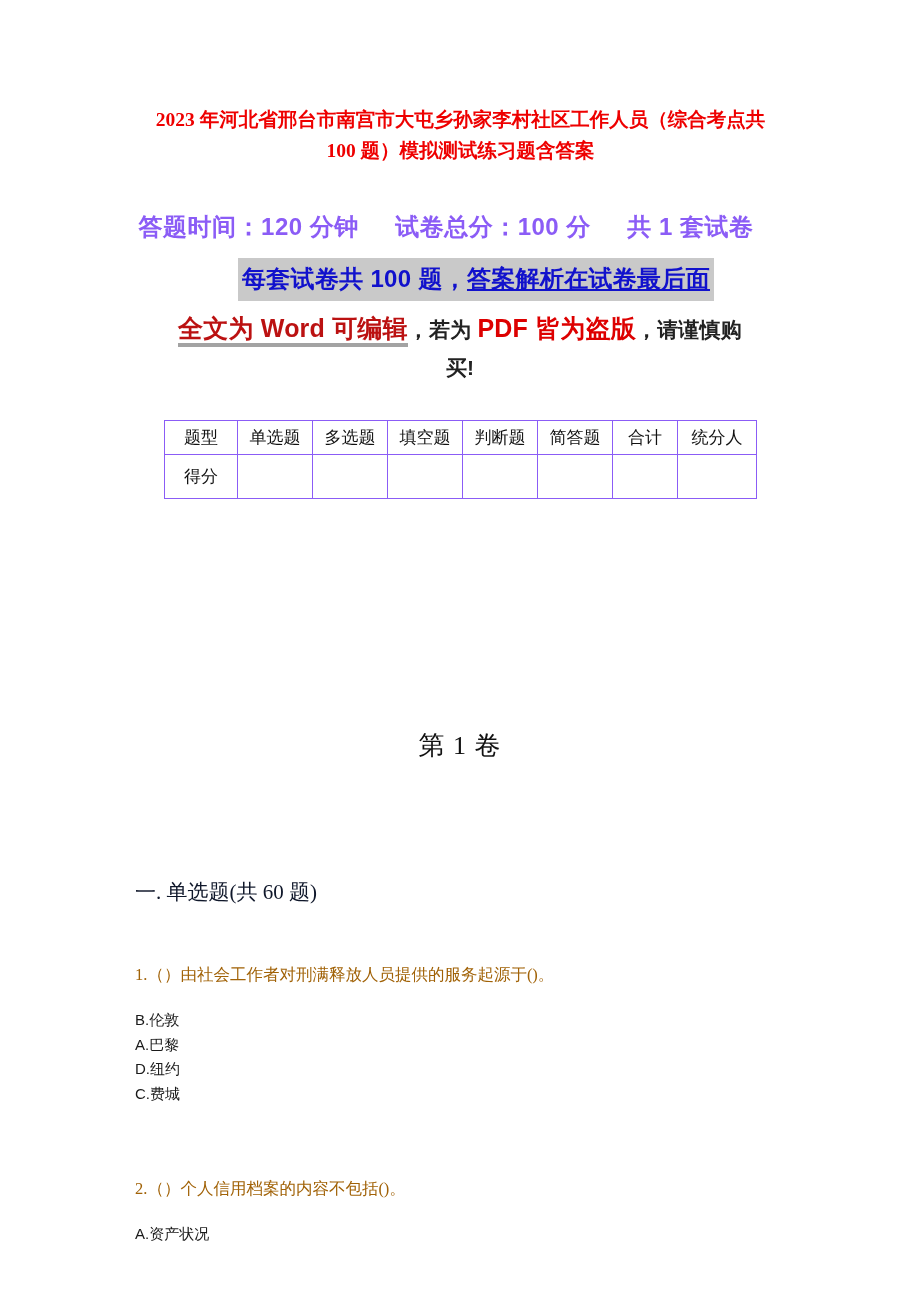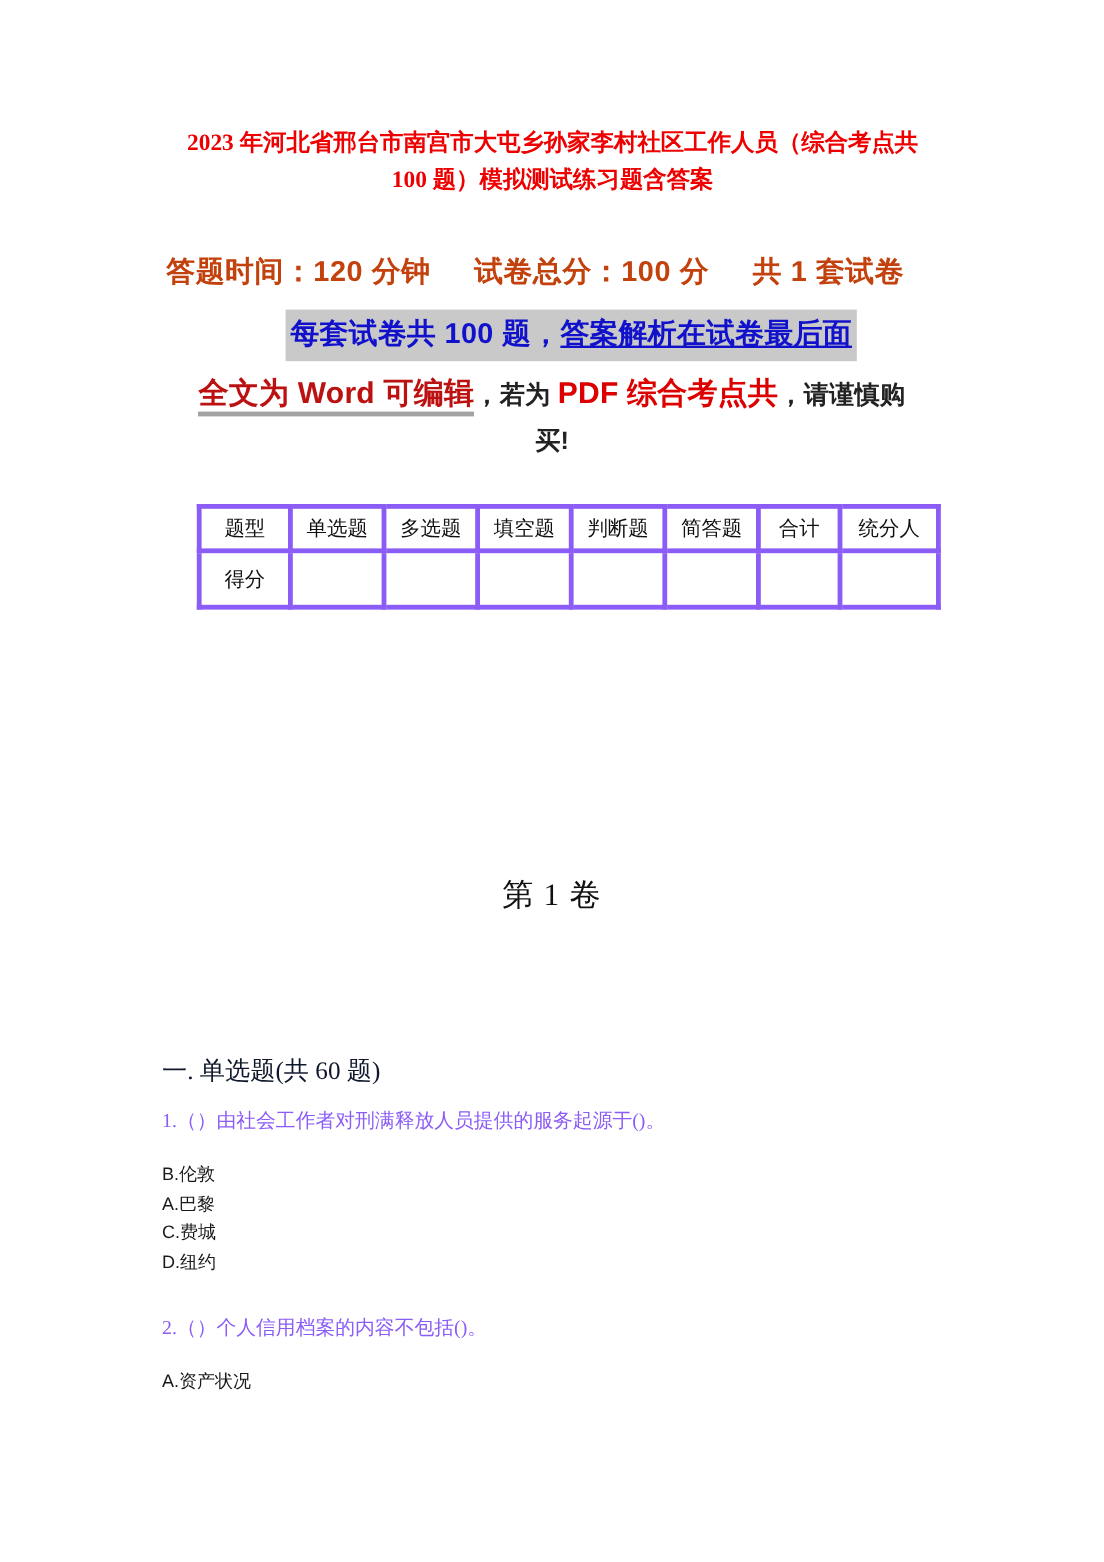--- a/index.html
+++ b/index.html
@@ -41,21 +41,21 @@
   .info-line1 {
     position: absolute;
     left: 0;
     top: 210px;
     width: 892px;
     text-align: center;
     font-family: "Liberation Sans", "DejaVu Sans", sans-serif;
     font-weight: bold;
     font-size: 24px;
     line-height: 34px;
-    color: #c2410c;
+    color: #8b5cf6;
     letter-spacing: 0.5px;
   }
   .info-line1 .gap { display: inline-block; width: 22px; }
 
   .info-line2-wrap {
     position: absolute;
     left: 16px;
     top: 258px;
     width: 920px;
     text-align: center;
@@ -114,21 +114,21 @@
 
   
   .score-table {
     position: absolute;
     left: 164px;
     top: 420px;
     border-collapse: collapse;
     table-layout: fixed;
   }
   .score-table td {
-    border: 4px solid #8b5cf6;
+    border: 1px solid #8b5cf6;
     height: 33px;
     font-family: "Liberation Serif", "DejaVu Serif", serif;
     font-size: 17px;
     color: #111111;
     text-align: center;
     vertical-align: middle;
     padding: 0;
   }
   .score-table tr.body-row td { height: 43px; }
   .col-0 { width: 72px; }
@@ -168,22 +168,23 @@
     top: 922px;
     width: 700px;
   }
   .question {
     margin-bottom: 0;
   }
   .q-stem {
     font-family: "Liberation Serif", "DejaVu Serif", serif;
     font-size: 16.5px;
     line-height: 24px;
-    color: #8b5cf6;
+    color: #a16207;
     margin-bottom: 21px;
+    margin-top: 41px;
   }
   .q-options {
     font-family: "Liberation Sans", "DejaVu Sans", sans-serif;
     font-size: 15px;
     line-height: 24.5px;
     color: #1a1a1a;
   }
   .q-option { white-space: nowrap; }
   .q-spacer { height: 30px; }
 </style>
@@ -199,21 +200,21 @@
     <span class="gap"></span>
     <span>试卷总分：100 分</span>
     <span class="gap"></span>
     <span>共 1 套试卷</span>
   </div>
 
   <div class="info-line2-wrap">
     <span class="info-line2"><span>每套试卷共 100 题，</span><span class="ul">答案解析在试卷最后面</span></span>
   </div>
 
-  <div class="info-line3"><span class="word-red">全文为 Word 可编辑</span><span class="dark">，若为 </span><span class="pdf-red">PDF 综合考点共</span><span class="dark">，请谨慎购</span></div>
+  <div class="info-line3"><span class="word-red">全文为 Word 可编辑</span><span class="dark">，若为 </span><span class="pdf-red">PDF 皆为盗版</span><span class="dark">，请谨慎购</span></div>
 
   <div class="info-line4">买!</div>
 
   <table class="score-table">
     <tbody>
       <tr class="head-row">
         <td class="col-0">题型</td>
         <td class="col-1">单选题</td>
         <td class="col-2">多选题</td>
         <td class="col-3">填空题</td>
@@ -239,22 +240,22 @@
 
   <div class="section-heading">一. 单选题(共 60 题)</div>
 
   <div class="questions">
 
     <div class="question">
       <div class="q-stem">1.（）由社会工作者对刑满释放人员提供的服务起源于()。</div>
       <div class="q-options">
         <div class="q-option">B.伦敦</div>
         <div class="q-option">A.巴黎</div>
+        <div class="q-option">D.纽约</div>
         <div class="q-option">C.费城</div>
-        <div class="q-option">D.纽约</div>
       </div>
     </div>
 
     <div class="q-spacer"></div>
 
     <div class="question">
       <div class="q-stem">2.（）个人信用档案的内容不包括()。</div>
       <div class="q-options">
         <div class="q-option">A.资产状况</div>
       </div>

